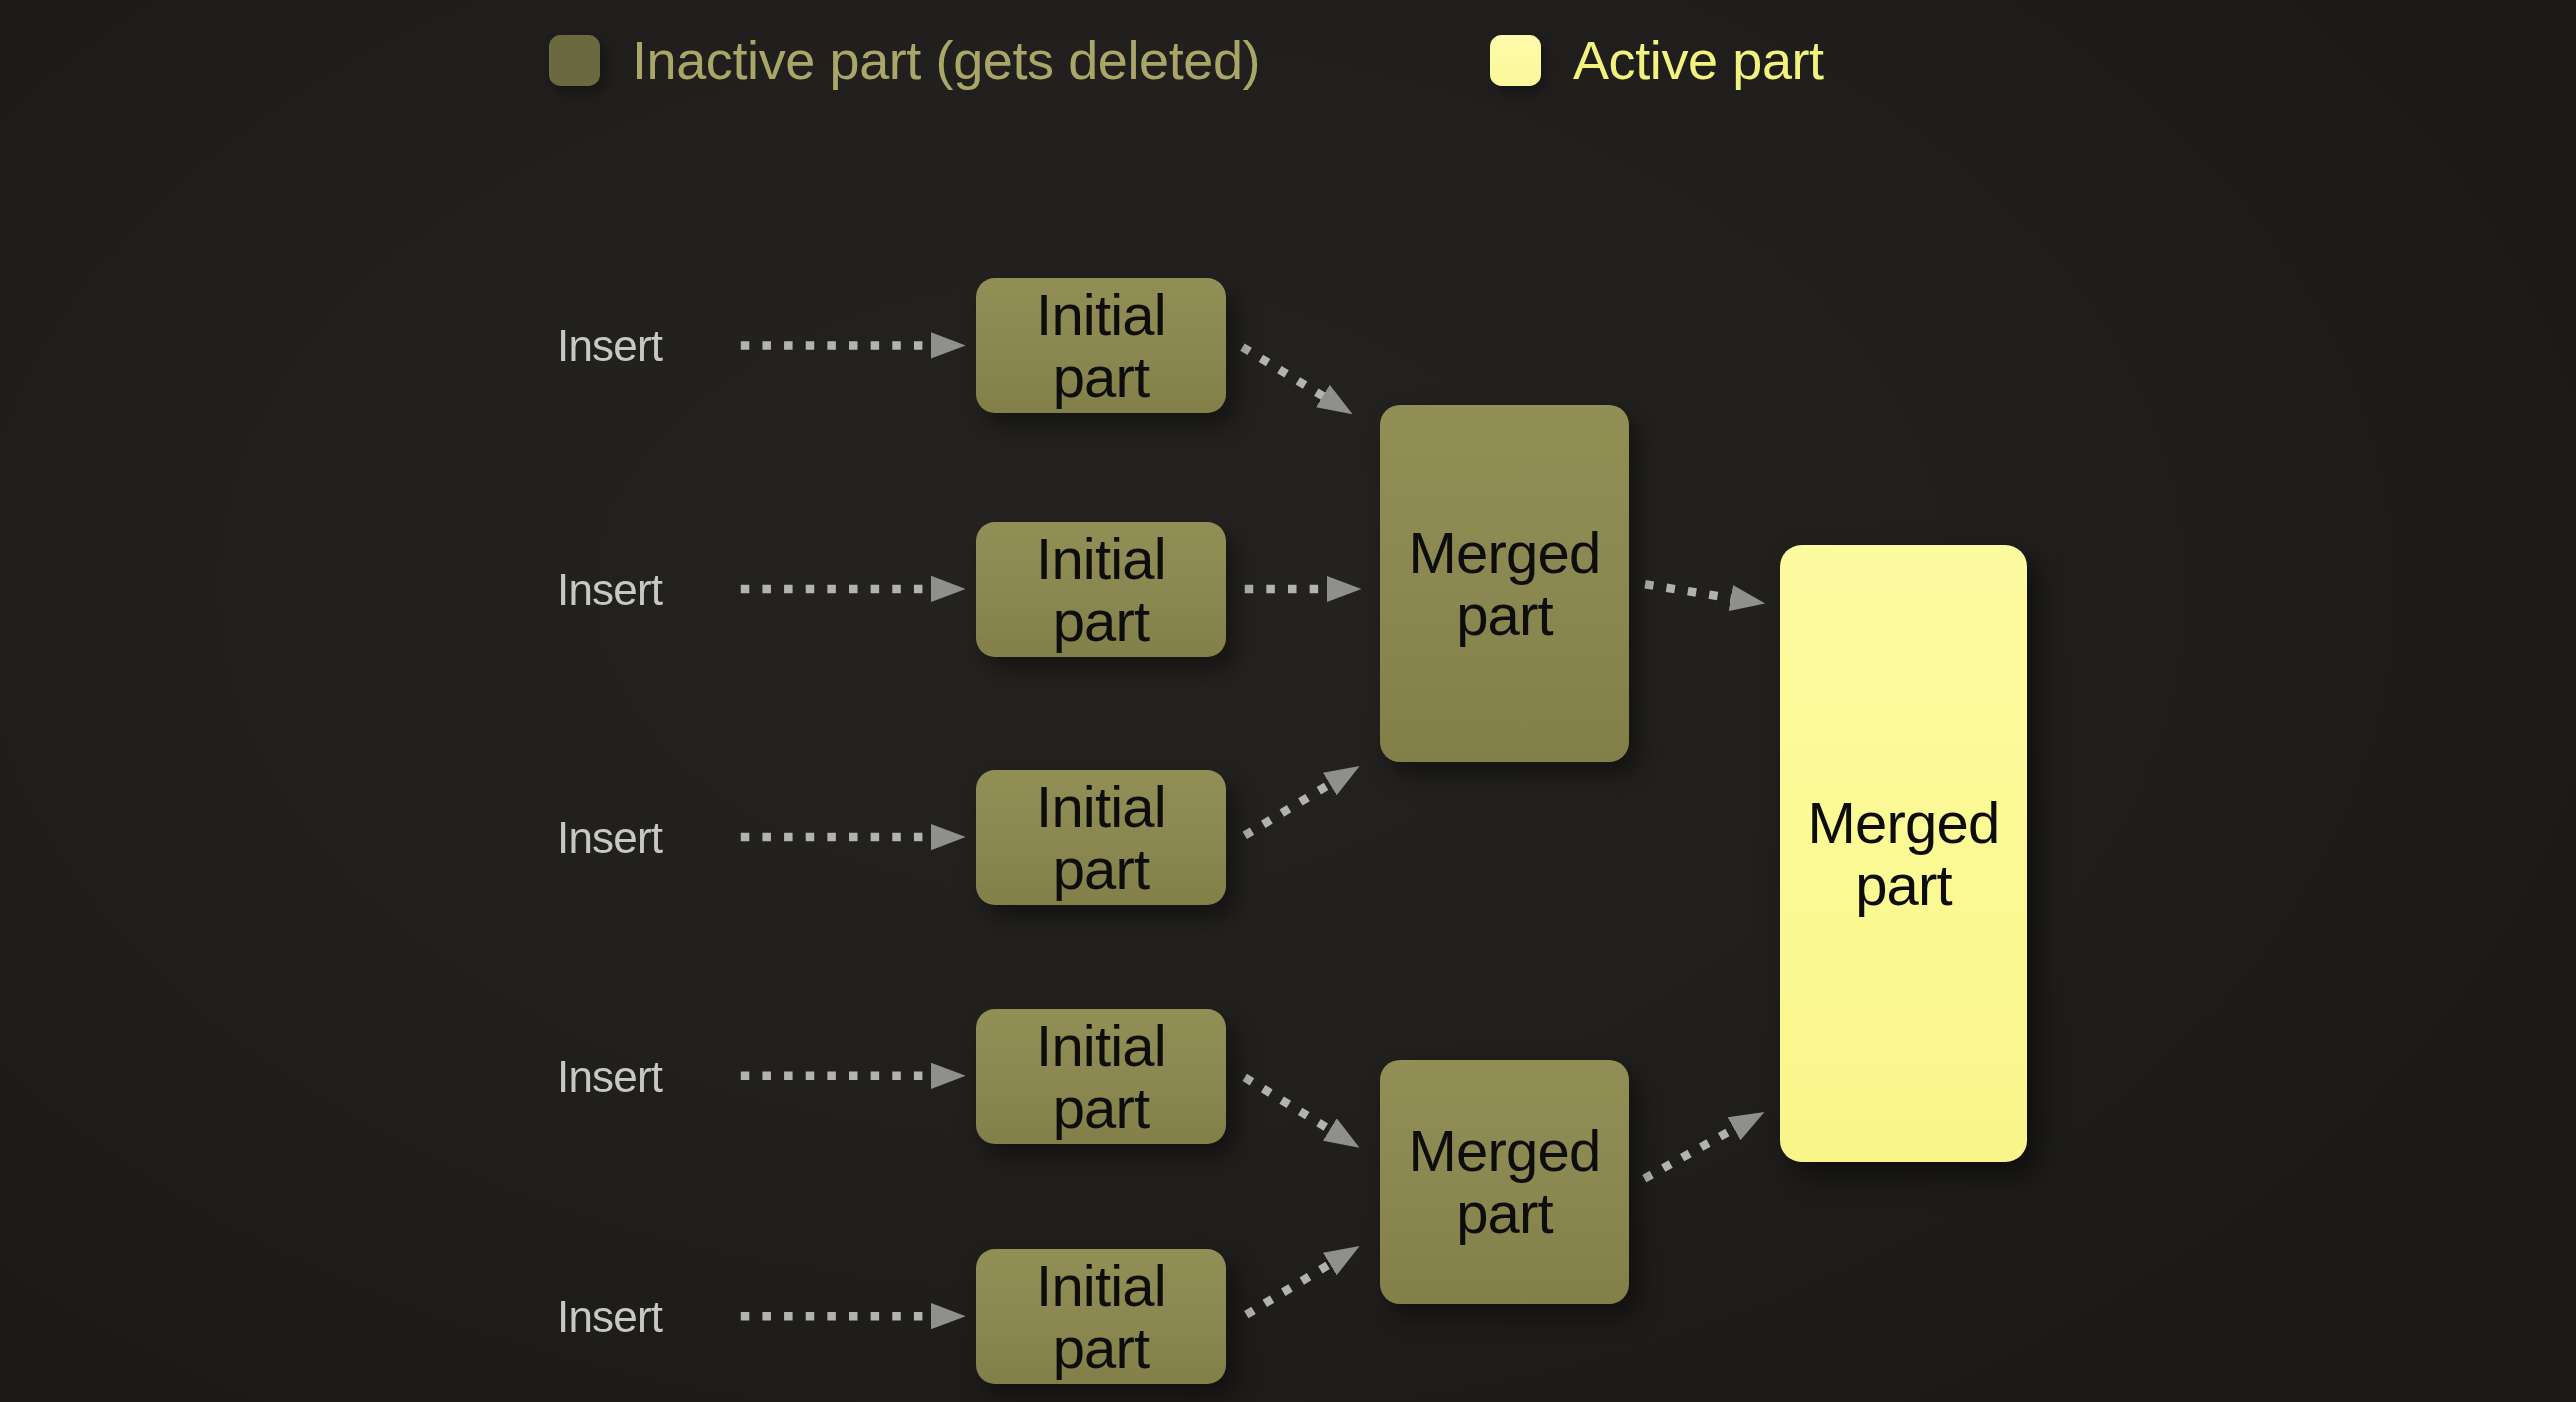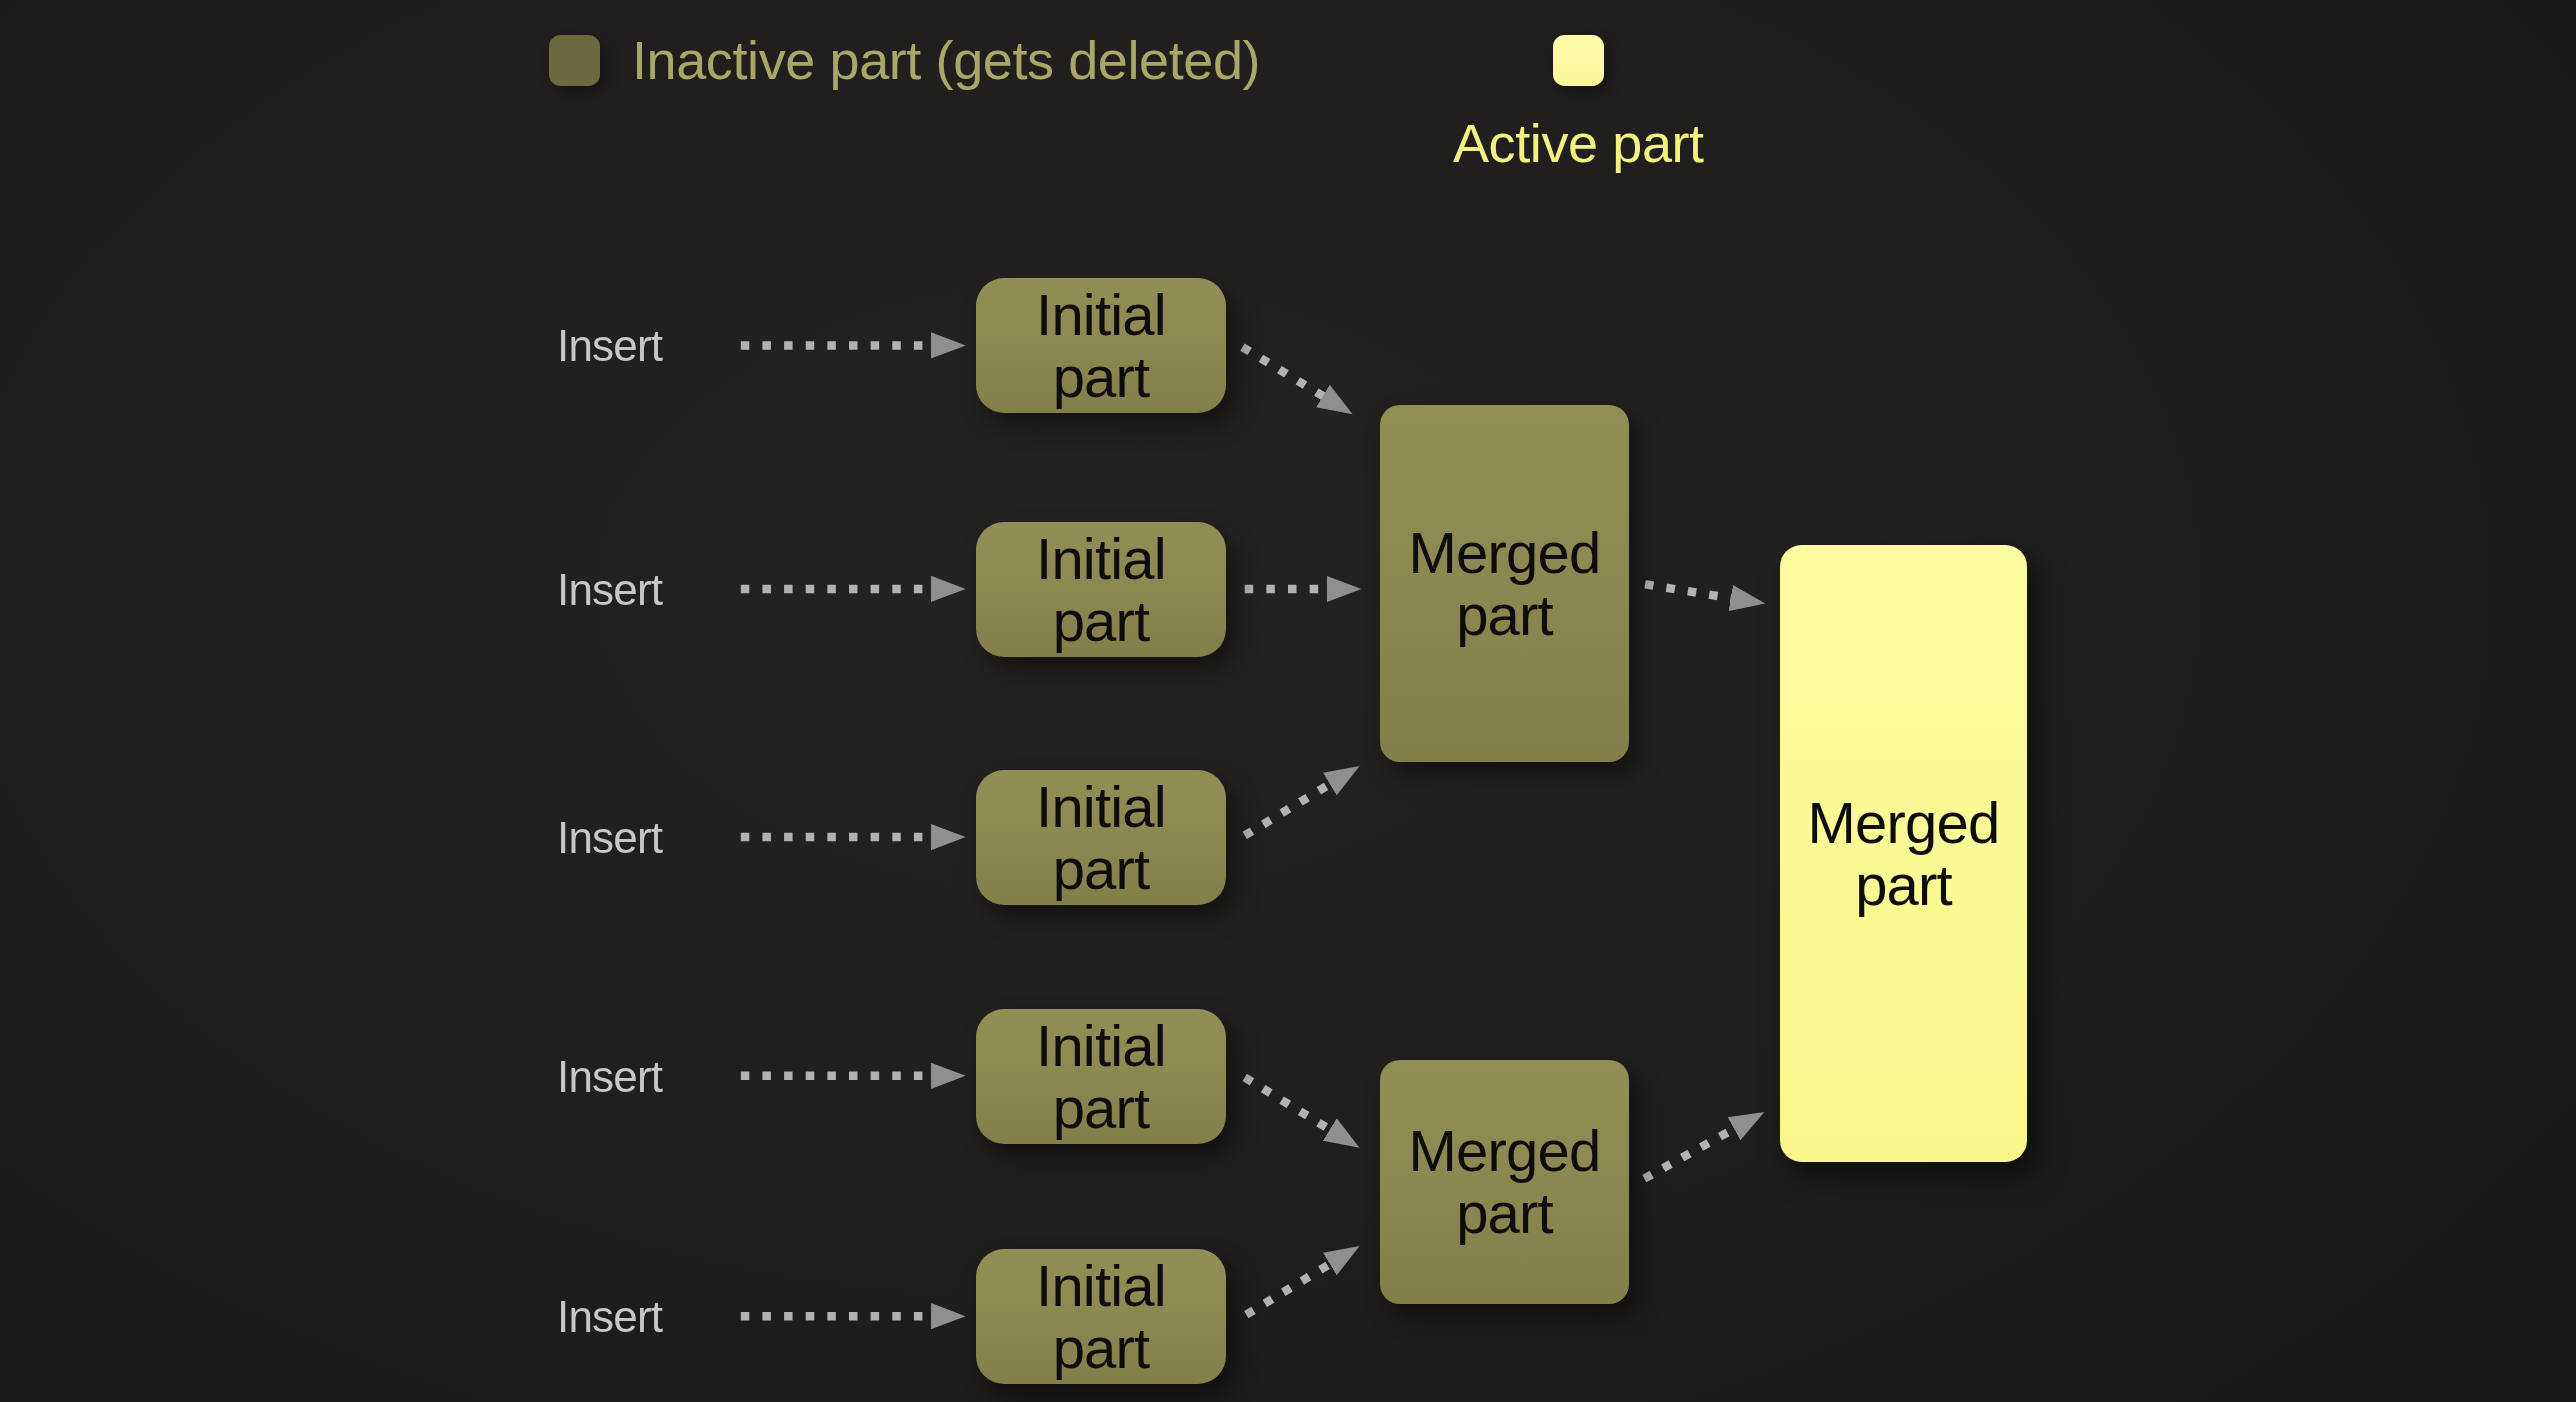--- a/index.html
+++ b/index.html
@@ -6,41 +6,41 @@
   body { width: 2576px; height: 1402px; overflow: hidden;
          font-family: "Liberation Sans", sans-serif; }
 
   .stage { position: absolute; left: 0; top: 0; width: 2576px; height: 1402px;
            background: radial-gradient(ellipse 1701px 1082px at 42% 42%, #242321 0%, #201f1d 55%, #1a1917 100%);
            overflow: hidden; }
 
   
   .legend-item { position: absolute; top: 35px; display: flex; align-items: center; gap: 32px; }
   .legend-item.inactive { left: 549px; }
-  .legend-item.active   { left: 1453px; flex-direction: column; }
+  .legend-item.active   { left: 1490px; }
   .swatch { width: 51px; height: 51px; border-radius: 11.6px; flex: 0 0 auto;
             box-shadow: 4.6px 6.2px 12.4px rgba(0,0,0,0.35); }
   .swatch.inactive { background: #6b693f; }
   .swatch.active   { background: linear-gradient(180deg, #fdfbaa, #faf89a); }
   .legend-label { font-size: 54px; line-height: 51px; letter-spacing: -0.4px; white-space: nowrap; }
   .legend-item.inactive .legend-label { color: #a9a768; }
   .legend-item.active   .legend-label { color: #f2f37e; }
 
   
   .insert-label { position: absolute; left: 557px; width: 201px; height: 93px;
                   color: #c7c7c5; font-size: 44px; line-height: 93px;
                   letter-spacing: -0.8px; white-space: nowrap; }
 
   
   .node { position: absolute; display: flex; align-items: center; justify-content: center;
           text-align: center; color: #0d0d0d; font-size: 58px; line-height: 62px;
           letter-spacing: -0.8px; padding: 0 6.2px; box-sizing: border-box; }
   .node.olive { background: linear-gradient(180deg, #918e56 0%, #8a8750 55%, #827f48 100%);
                 box-shadow: 9.3px 12.4px 23px rgba(0,0,0,0.42); }
-  .node.initial { left: 976px; width: 250px; height: 135px; border-radius: 28px; }
+  .node.initial { left: 976px; width: 250px; height: 135px; border-radius: 19px; }
   .node.merged-1 { left: 1380px; top: 405px;  width: 249px; height: 357px; border-radius: 20px; }
   .node.merged-2 { left: 1380px; top: 1060px; width: 249px; height: 244px; border-radius: 20px; }
   .node.final { left: 1780px; top: 545px; width: 247px; height: 617px; border-radius: 21.6px;
                 background: linear-gradient(180deg, #fdfba0 0%, #fbf993 55%, #f8f68a 100%);
                 box-shadow: 10.8px 14px 28px rgba(0,0,0,0.5); }
 
   .initial.r1 { top: 278px; }
   .initial.r2 { top: 522px; }
   .initial.r3 { top: 770px; }
   .initial.r4 { top: 1009px; }

